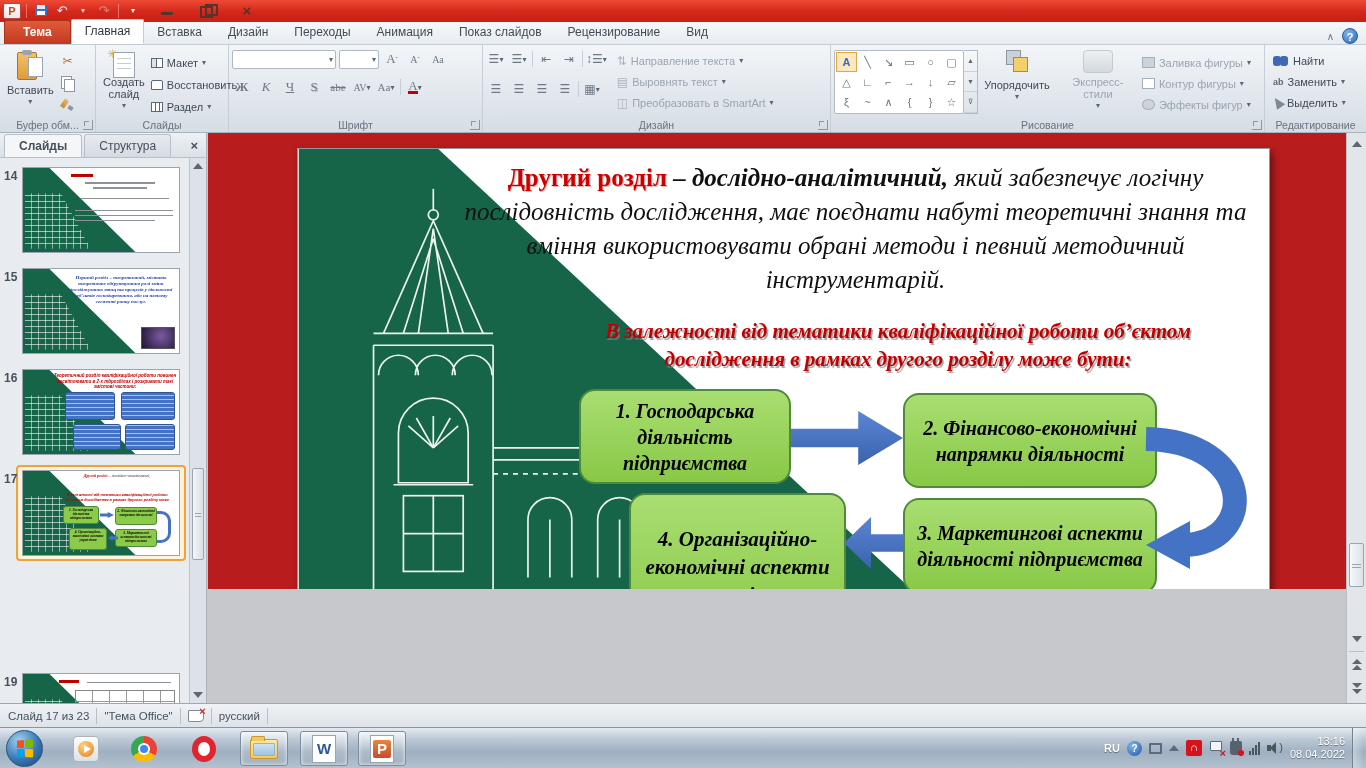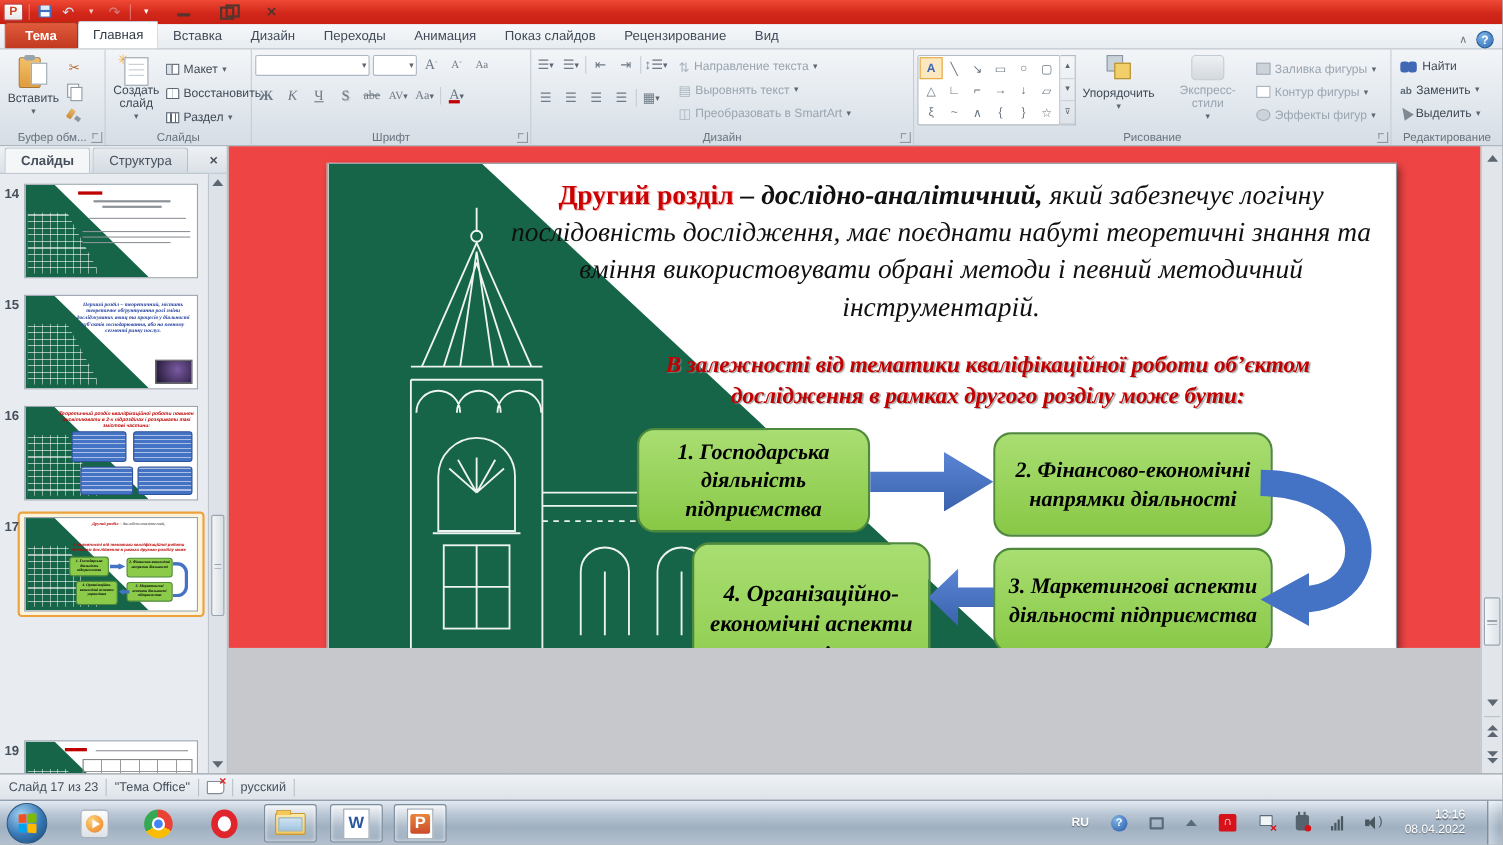--- a/index.html
+++ b/index.html
@@ -115,21 +115,21 @@
   .greenbox-m{position:absolute;background:#8ccb4a;border:1px solid #4f8a3c;border-radius:3px;font-size:3.5px;line-height:4px;
               font-family:"Liberation Serif",serif;font-weight:bold;font-style:italic;color:#000;text-align:center;overflow:hidden;padding:1px}
   .pane-scroll{position:absolute;right:0;top:25px;width:17px;height:545px;background:#dde2e8;border-left:1px solid #bcc5ce}
   .arr{position:absolute;left:3px;width:0;height:0;border-left:5px solid transparent;border-right:5px solid transparent}
   .arr.up{border-bottom:6px solid #5c6773}
   .arr.down{border-top:6px solid #5c6773}
   .sthumb{position:absolute;left:2px;width:12px;background:linear-gradient(90deg,#f4f6f8,#d9dfe5);border:1px solid #9ba5af;border-radius:2px}
   .grip{position:absolute;left:2px;right:2px;top:50%;height:6px;margin-top:-3px;
         background:repeating-linear-gradient(0deg,#9ba5af 0 1px,transparent 1px 3px)}
   
-  .canvas{position:absolute;left:208px;top:133px;width:1138px;height:456px;background:#ef4444;overflow:hidden}
+  .canvas{position:absolute;left:208px;top:133px;width:1138px;height:456px;background:#b91c1c;overflow:hidden}
   .slide{position:absolute;left:89px;top:15px;width:973px;height:538px;background:#fff;border:1px solid #8f98a1;
          box-shadow:3px 4px 7px rgba(0,0,0,.45)}
   .slide-svg{position:absolute;left:0;top:0;width:100%;height:100%}
   .s-title{position:absolute;left:155px;top:12px;width:805px;text-align:center;
            font-family:"Liberation Serif","DejaVu Serif",serif;font-size:25px;line-height:34px;color:#101010;font-style:italic}
   .t-red{color:#cc0000;font-weight:bold;font-style:normal;text-shadow:1px 1px 0 #e8b0b0}
   .t-bi{font-weight:bold}
   .s-sub{position:absolute;left:300px;top:168px;width:600px;text-align:center;
          font-family:"Liberation Serif","DejaVu Serif",serif;font-size:21px;line-height:28px;
          font-weight:bold;font-style:italic;color:#c00000;text-shadow:1.5px 1.5px 1px rgba(130,130,130,.75)}
@@ -185,21 +185,21 @@
   .chrome:before{content:"";position:absolute;left:7px;top:7px;width:12px;height:12px;border-radius:50%;background:#fff}
   .chrome:after{content:"";position:absolute;left:9px;top:9px;width:8px;height:8px;border-radius:50%;background:#4285f4}
   .opera{width:24px;height:26px;border-radius:50%;border:6px solid #e0262c;background:#fff}
   .folder{position:relative;width:28px;height:20px;background:linear-gradient(#ffe9a8,#f5c85c);border:1px solid #c9982f;border-radius:2px}
   .folder:before{content:"";position:absolute;left:0;top:-4px;width:12px;height:4px;background:#f5c85c;border:1px solid #c9982f;border-bottom:none;border-radius:2px 2px 0 0}
   .folder:after{content:"";position:absolute;left:2px;top:3px;right:2px;bottom:2px;background:linear-gradient(#cfe3f2,#9fc4e0);border:1px solid #8fb4d4;border-radius:1px}
   .docicon{position:relative;width:24px;height:28px;background:#fff;border:1px solid #9aa4ae;display:flex;align-items:center;justify-content:center;font-weight:bold;font-size:15px}
   .docicon.w{color:#2b579a}
   .docicon.p{color:#fff}
   .docicon.p span{background:linear-gradient(#e8863c,#cb4a2c);width:18px;height:18px;display:flex;align-items:center;justify-content:center;border-radius:2px}
-  .tray{position:absolute;right:0;top:0;height:100%;display:flex;align-items:center;gap:20px;padding-right:4px}
+  .tray{position:absolute;right:0;top:0;height:100%;display:flex;align-items:center;gap:7px;padding-right:4px}
   .trtxt{color:#fff;font-size:11px;font-weight:bold;text-shadow:0 1px 1px rgba(0,0,0,.45)}
   .tr-help{width:15px;height:15px;border-radius:50%;background:radial-gradient(circle at 35% 30%,#7fb4e8,#2456a4);color:#fff;font-size:10px;font-weight:bold;text-align:center;line-height:15px}
   .tr-win{width:13px;height:11px;border:2px solid #5a6b7c;border-radius:1px}
   .tr-up{width:0;height:0;border-left:5px solid transparent;border-right:5px solid transparent;border-bottom:6px solid #5a6b7c}
   .avira{width:16px;height:16px;background:#d6121b;border-radius:2px;color:#fff;font-size:11px;font-weight:bold;text-align:center;line-height:15px}
   .tr-flag{position:relative;width:14px;height:15px}
   .tr-flag:before{content:"";position:absolute;left:1px;top:0;width:10px;height:8px;background:#f2f5f8;border:1px solid #5a6b7c;border-radius:1px}
   .tr-flag:after{content:"×";position:absolute;right:-3px;bottom:-3px;color:#d6121b;font-weight:bold;font-size:11px}
   .tr-plug{position:relative;width:12px;height:14px;background:#55636f;border-radius:2px 2px 3px 3px}
   .tr-plug:before{content:"";position:absolute;left:2px;top:-3px;width:2px;height:3px;background:#55636f;box-shadow:5px 0 0 #55636f}

